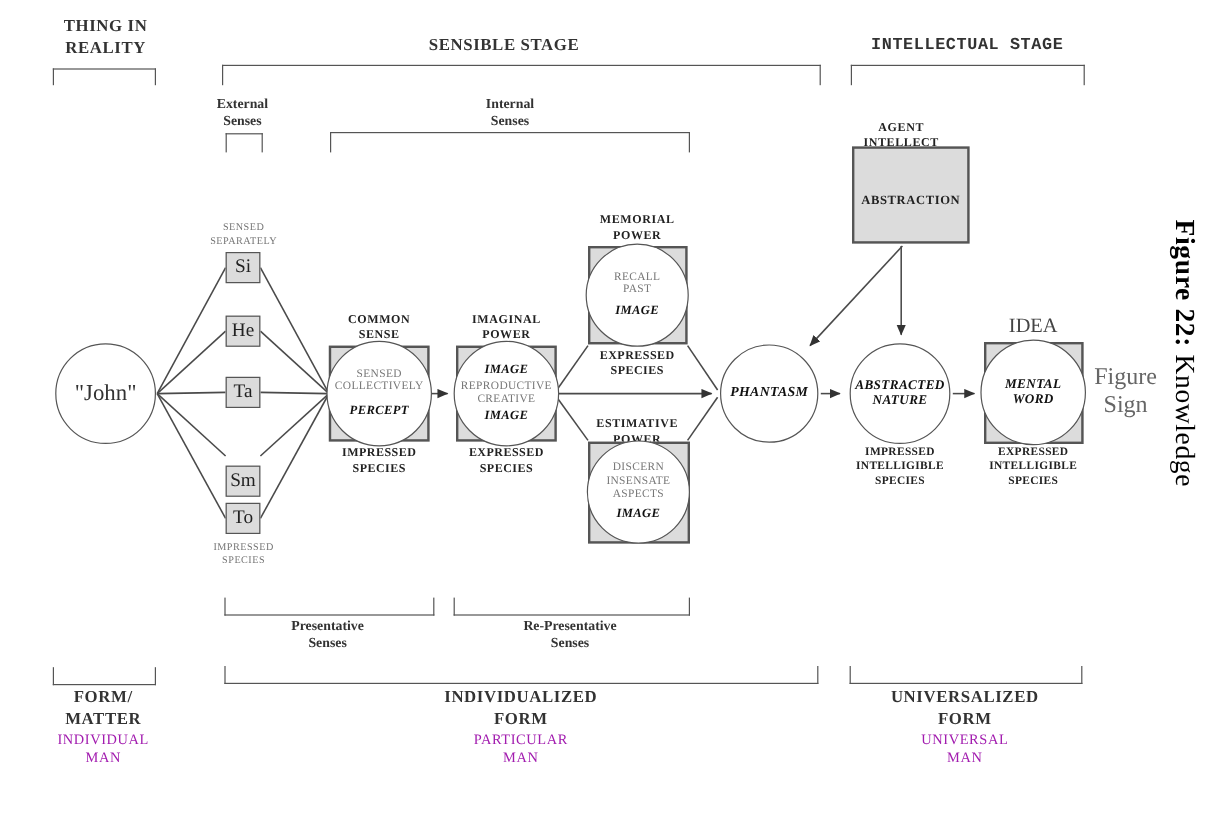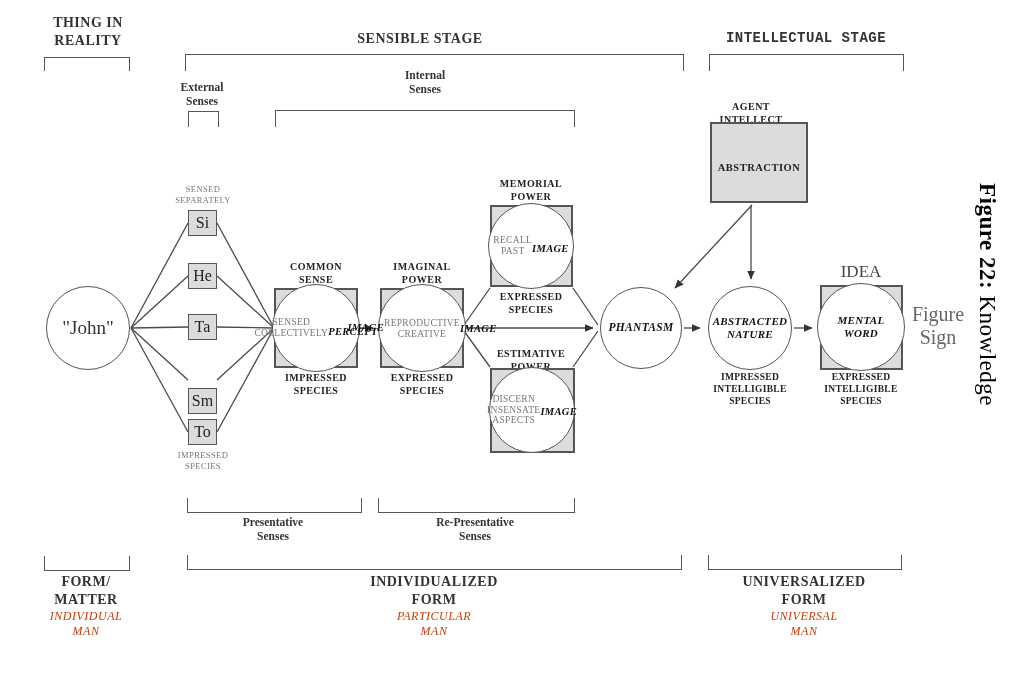--- a/index.html
+++ b/index.html
@@ -8,30 +8,30 @@
   #wires{position:absolute;left:0;top:0;z-index:0;}
   .lbl{position:absolute;text-align:center;white-space:pre-line;transform:translateX(-50%);
        line-height:1.25;z-index:1;}
   .b{font-weight:bold;color:#333;}
   .stage{font-size:14px;font-weight:bold;letter-spacing:.5px;color:#333;}
   .sub{font-size:11.5px;font-weight:bold;color:#333;}
   .ptitle{font-size:10px;font-weight:bold;letter-spacing:.5px;color:#222;margin-top:10px;}
   .species{font-size:10px;font-weight:bold;letter-spacing:.4px;color:#222;}
   .species-sm{font-size:9.5px;font-weight:bold;letter-spacing:.3px;color:#222;}
   .muted{color:#777;font-size:8.5px;letter-spacing:.4px;}
-  .man{color:#c2410c;font-size:12px;letter-spacing:.5px;font-style:italic;}
+  .man{color:#a21caf;font-size:12px;letter-spacing:.5px;}
   .bracket{position:absolute;z-index:1;}
   .btop{border-top:1.5px solid #555;border-left:1.5px solid #555;border-right:1.5px solid #555;}
   .bbot{border-bottom:1.5px solid #555;border-left:1.5px solid #555;border-right:1.5px solid #555;}
   .gbox{position:absolute;background:#dcdcdc;border:2px solid #555;box-sizing:border-box;z-index:2;}
   .sensebox{position:absolute;width:29px;height:26px;background:#dcdcdc;border:1.5px solid #555;
             box-sizing:border-box;z-index:2;display:flex;align-items:center;justify-content:center;
             font-size:16px;color:#222;}
   .circ{position:absolute;background:#fff;border:1.5px solid #555;border-radius:50%;
-        box-sizing:border-box;z-index:3;display:flex;flex-direction:row;align-items:center;
+        box-sizing:border-box;z-index:3;display:flex;flex-direction:column;align-items:center;
         justify-content:center;text-align:center;}
   .cgray{color:#777;font-size:9.5px;letter-spacing:.3px;line-height:1.15;white-space:pre-line;}
   .cital{color:#111;font-size:10.5px;font-weight:bold;font-style:italic;letter-spacing:.3px;
          line-height:1.15;white-space:pre-line;}
   .bigword{font-size:19px;color:#333;}
   .caption{position:absolute;left:974px;top:183px;z-index:1;writing-mode:vertical-rl;
            font-size:23px;color:#000;letter-spacing:.5px;}
   .abslabel{position:absolute;z-index:3;display:flex;align-items:center;justify-content:center;}
 </style>
 </head>
@@ -80,21 +80,21 @@
   <div class="lbl stage" style="left:420px;top:30px;">SENSIBLE STAGE</div>
   <div class="bracket btop" style="left:185px;top:54px;width:497px;height:16px;"></div>
 
   <div class="lbl stage" style="left:806px;top:30px;font-family:Liberation Mono, monospace;">INTELLECTUAL STAGE</div>
   <div class="bracket btop" style="left:709px;top:54px;width:193px;height:16px;"></div>
 
   <div class="lbl sub" style="left:202px;top:80px;">External
 Senses</div>
   <div class="bracket btop" style="left:188px;top:111px;width:29px;height:15px;"></div>
 
-  <div class="lbl sub" style="left:425px;top:68px;">Internal
+  <div class="lbl sub" style="left:425px;top:80px;">Internal
 Senses</div>
   <div class="bracket btop" style="left:275px;top:110px;width:298px;height:16px;"></div>
 
   <div class="circ" style="left:46px;top:286px;width:84px;height:84px;">
     <span class="bigword">"John"</span>
   </div>
 
   <div class="lbl muted" style="left:203px;top:184px;">SENSED
 SEPARATELY</div>
   <div class="sensebox" style="left:188px;top:210px;">

